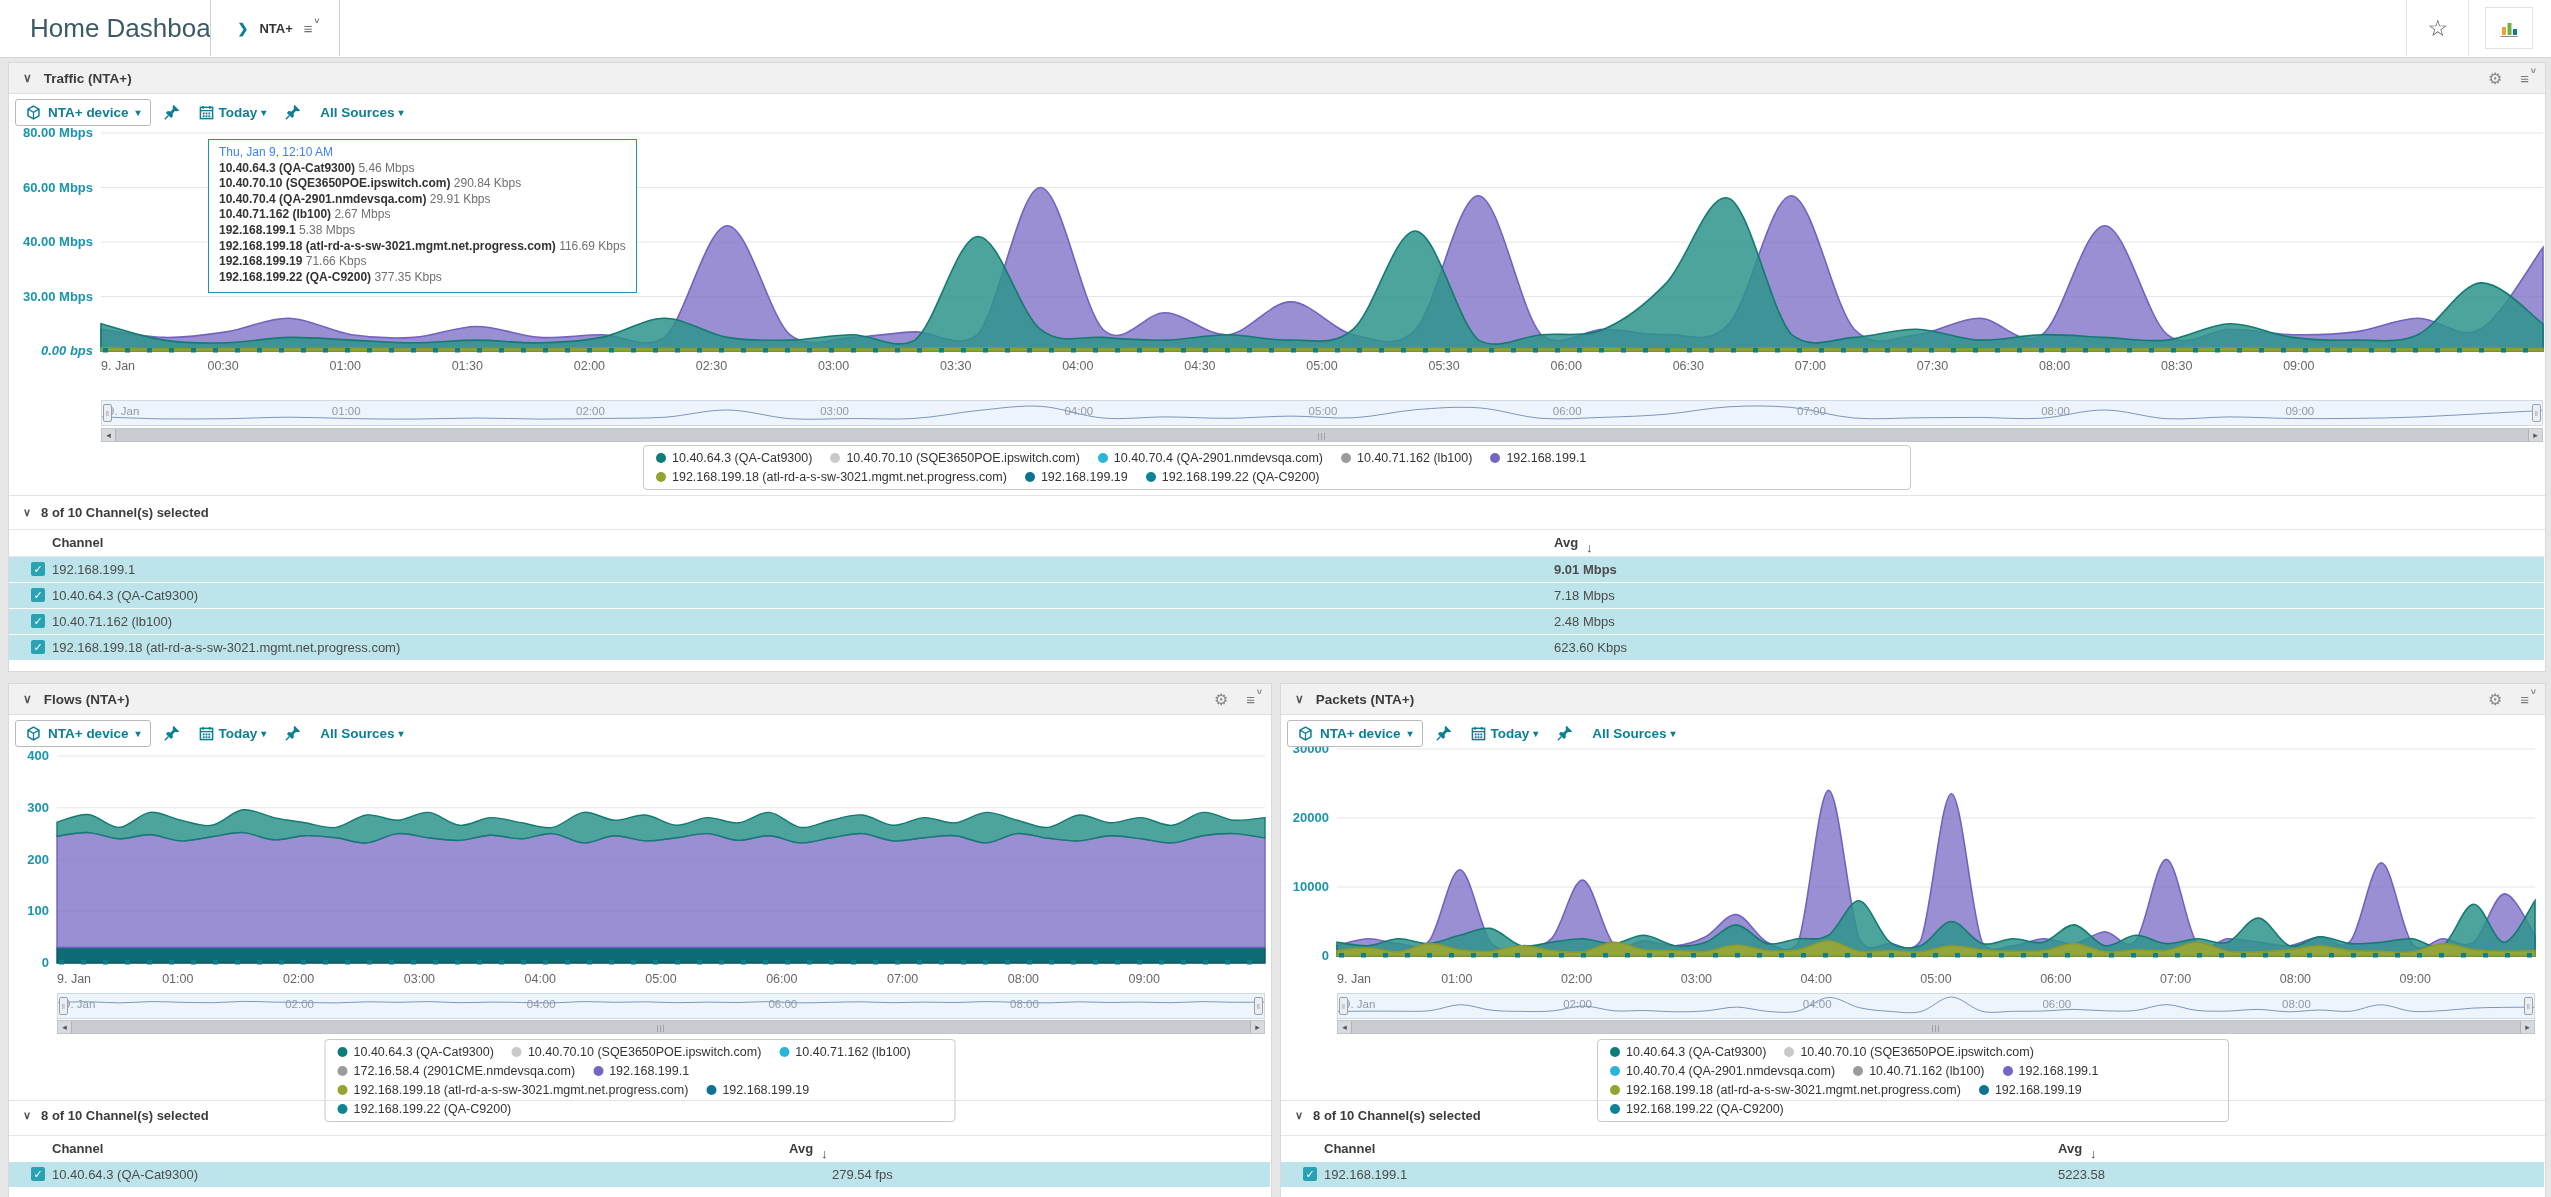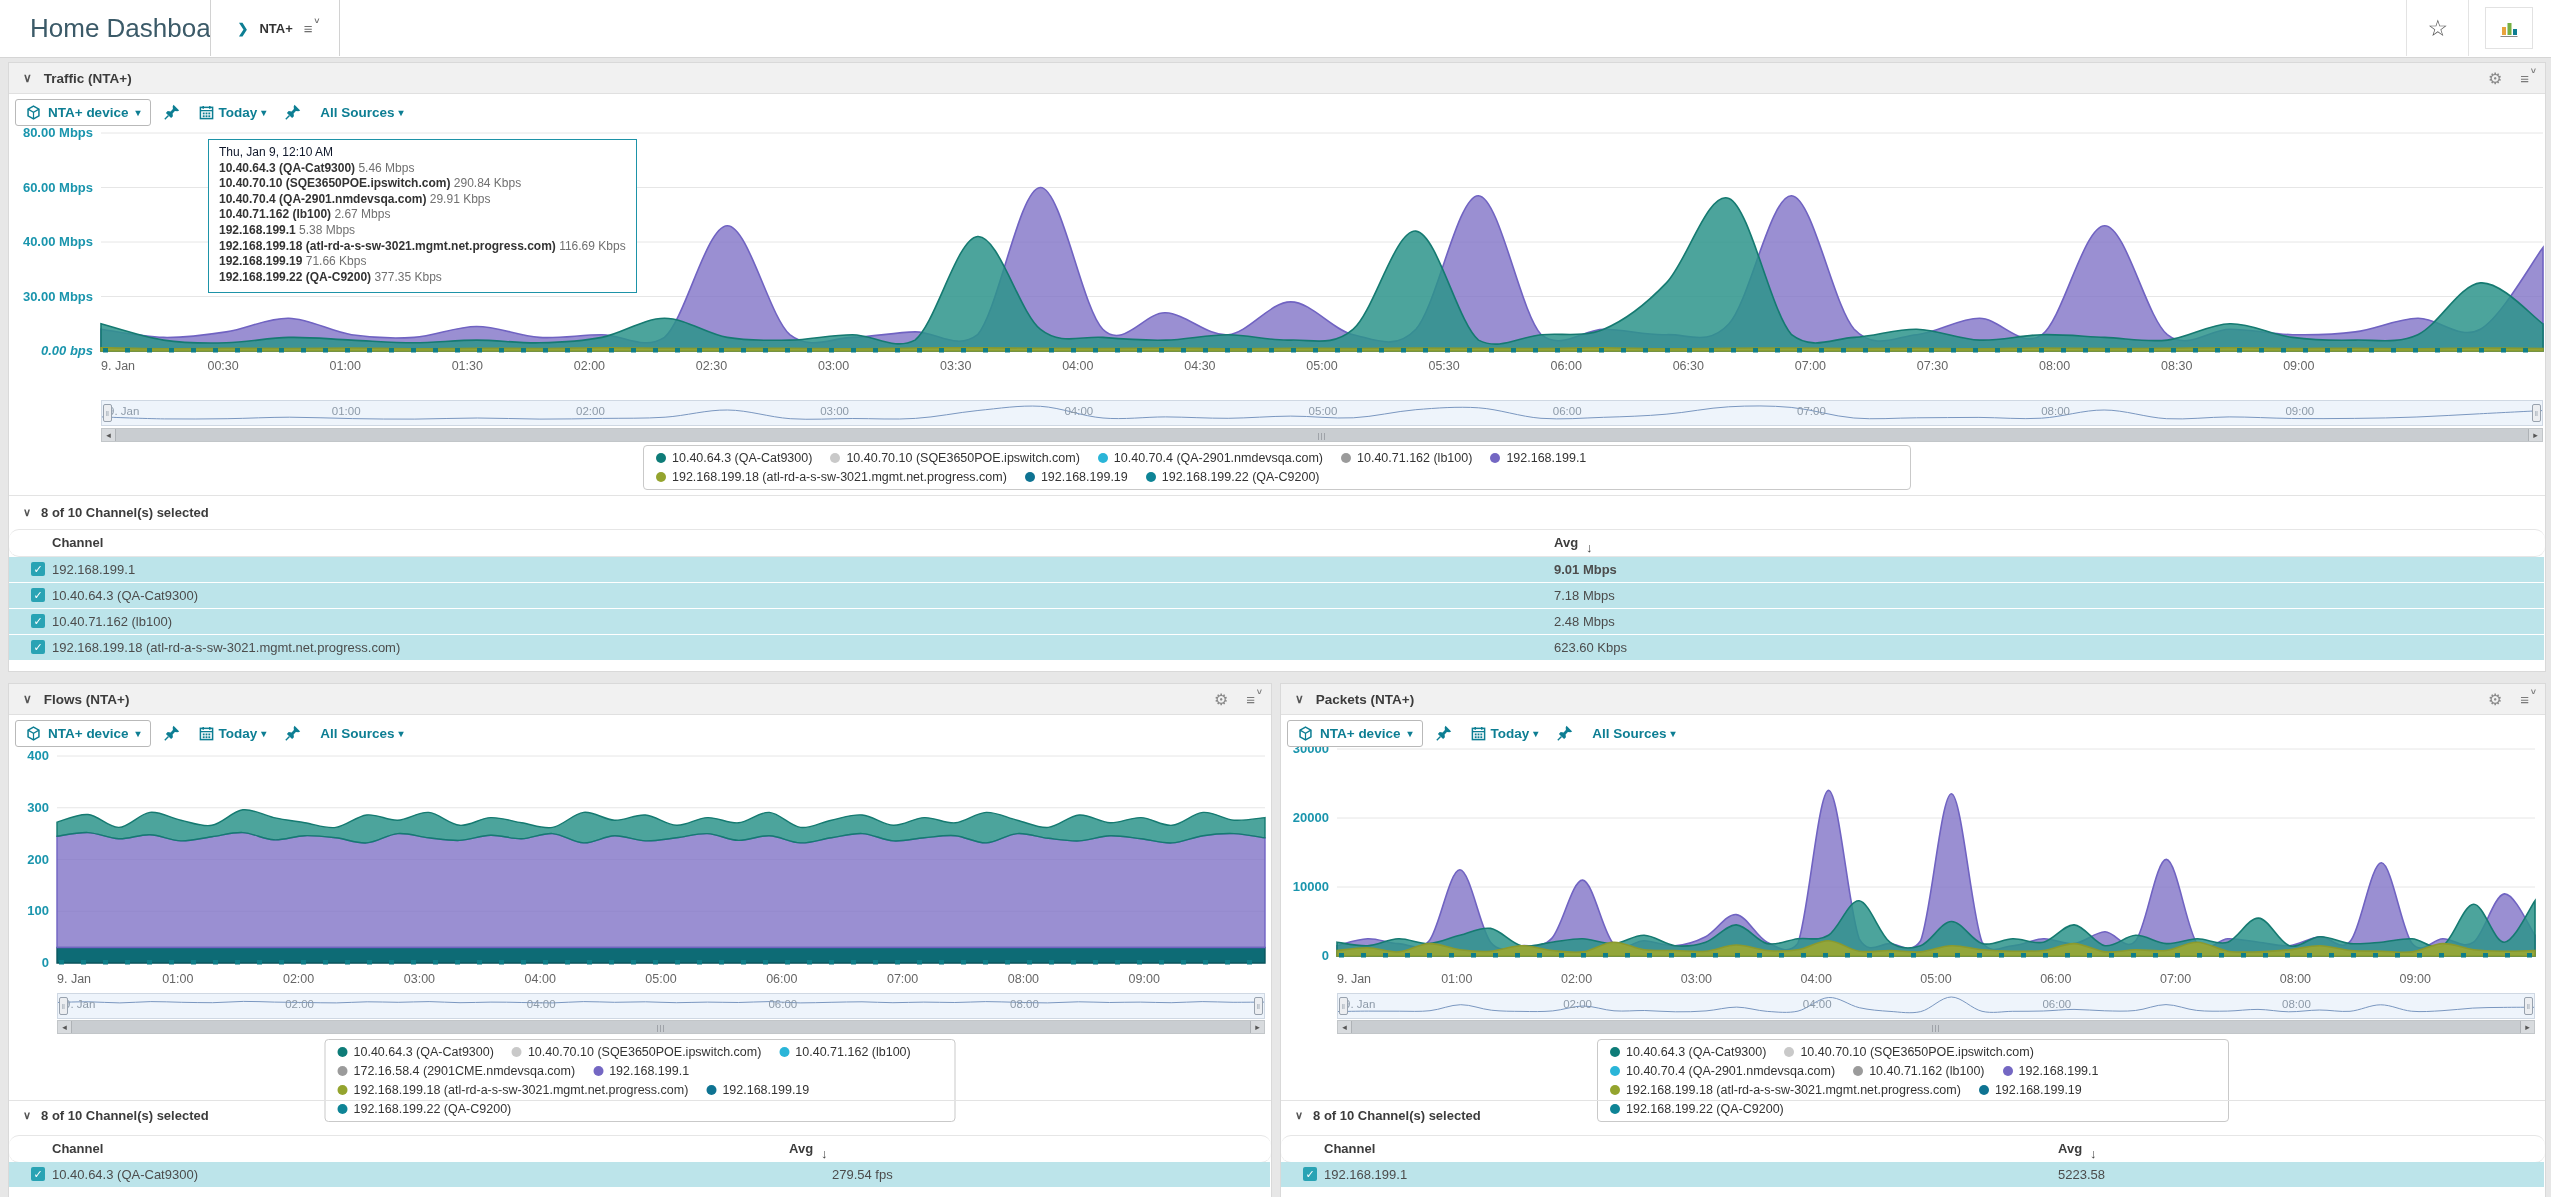--- a/index.html
+++ b/index.html
@@ -37,31 +37,31 @@
   .chart-svg{position:absolute;overflow:visible;}
   .nav{position:absolute;background:#eef4fb;border:1px solid #cfd8e3;box-sizing:border-box;}
   .nav-label{position:absolute;top:4px;color:#8d9aa8;font-size:11.5px;transform:translateX(-50%);white-space:nowrap;}
   .nav-label.first{transform:none;}
   .nav-handle{position:absolute;top:3px;width:9px;height:18px;background:#eceef1;border:1px solid #98a2ae;border-radius:2px;box-sizing:border-box;cursor:ew-resize;display:flex;align-items:center;justify-content:center;font-size:8px;color:#98a2ae;}
   .scroll{position:absolute;background:#d8dbde;border:1px solid #c2c6c9;box-sizing:border-box;}
   .scroll-arrow{position:absolute;top:0;bottom:0;width:13px;display:flex;align-items:center;justify-content:center;font-size:9px;color:#555;cursor:pointer;}
   .scroll-thumb{position:absolute;left:13px;right:13px;top:0;bottom:0;background:#c9cdd1;border-left:1px solid #aeb2b6;border-right:1px solid #aeb2b6;display:flex;align-items:center;justify-content:center;color:#8a8f94;font-size:8px;letter-spacing:1px;cursor:grab;}
   
   .tooltip{position:absolute;border:1px solid #1d93a8;background:rgba(255,255,255,0.97);padding:5px 10px 7px 10px;font-size:12px;color:#707070;line-height:15.6px;white-space:nowrap;z-index:6;}
-  .tt-title{color:#0f172a;}
+  .tt-title{color:#3b82f6;}
   .tt-row b{color:#333;font-weight:bold;}
   
   .legend-box{position:absolute;left:50%;transform:translateX(-50%);border:1px solid #c9c9c9;border-radius:4px;background:#fff;padding:5px 12px;display:flex;flex-wrap:wrap;gap:5px 18px;font-size:12.5px;color:#333;}
   .legend-item{display:flex;align-items:center;gap:6px;white-space:nowrap;cursor:pointer;}
   .legend-dot{width:10px;height:10px;border-radius:50%;flex:none;}
   
   .section-divider{position:absolute;left:0;right:0;border-top:1px solid #e3e3e3;}
   .sel-header{position:absolute;left:14px;display:flex;gap:10px;align-items:center;font-size:13px;font-weight:bold;color:#3c3c3c;cursor:pointer;}
   .sm-chev{color:#555;font-size:11px;font-weight:bold;}
-  .tbl-head{position:absolute;left:0;right:0;height:26px;border-top:1px solid #e6e6e6;border-bottom:1px solid #e6e6e6;border-radius:10px;}
+  .tbl-head{position:absolute;left:0;right:0;height:26px;border-top:1px solid #e6e6e6;border-bottom:1px solid #e6e6e6;}
   .tbl-head span{position:absolute;top:5px;font-size:13px;font-weight:bold;color:#3c3c3c;}
   .sort-arrow{margin-left:8px;font-size:12px;color:#333;cursor:pointer;}
   .tbl-row{position:absolute;left:0;right:1px;height:25px;background:#bce4ea;cursor:pointer;}
   .tbl-row .cell{position:absolute;top:5px;font-size:13px;color:#4c4c4c;white-space:nowrap;}
   .cbx{position:absolute;top:5px;width:14px;height:14px;background:#29a3b4;border-radius:2px;color:#fff;font-size:11px;line-height:14px;text-align:center;cursor:pointer;}
 </style>
 </head>
 <body>
 
 <div class="page">

